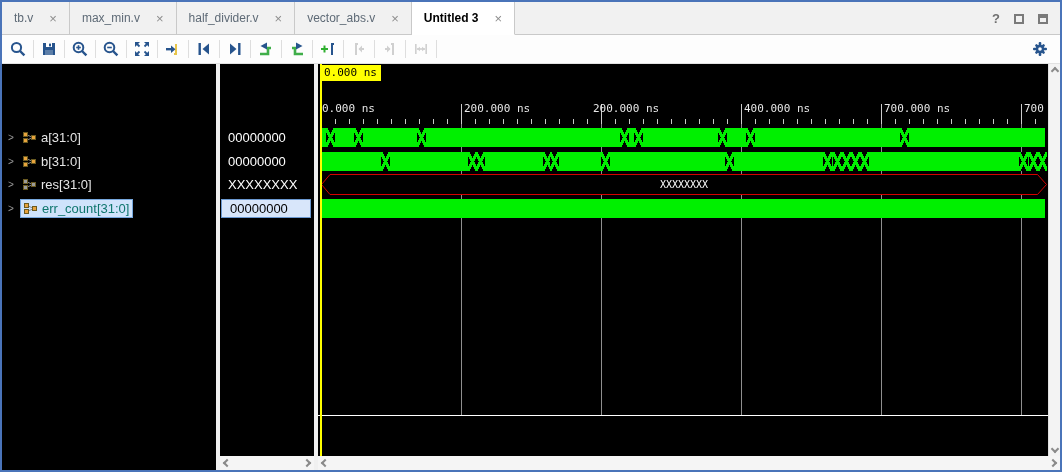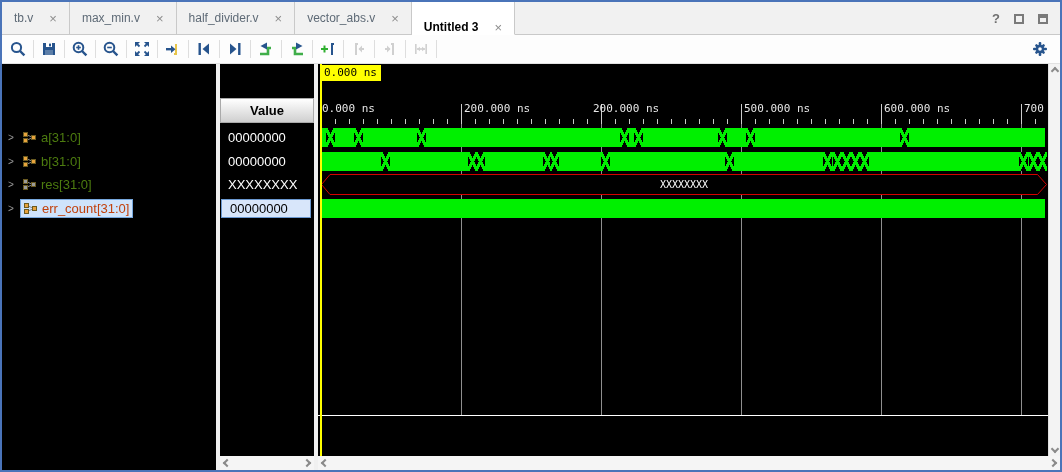--- a/index.html
+++ b/index.html
@@ -4,21 +4,21 @@
 <style>
   * { box-sizing: border-box; margin: 0; padding: 0; }
   html,body { background:#fff; }
   body { font-family: "Liberation Sans", sans-serif; }
   .window { position:relative; width:1062px; height:472px; border:2px solid #4a74b9; background:#fff; overflow:hidden; }
 
   
   .tabbar { position:absolute; left:0; top:0; width:1058px; height:33px; background:#f1f1f1; border-bottom:1px solid #c9c9c9; display:flex; }
   .tab { display:flex; align-items:center; gap:16px; padding:0 12px; border-right:1px solid #c9c9c9; color:#5e6a76; font-size:12px; cursor:default; }
   .tab .x { color:#8d8d8d; font-size:13px; line-height:1; }
-  .tab.active { background:#fff; color:#000; font-weight:bold; border-bottom:1px solid #fff; margin-bottom:-1px;align-items:flex-end; }
+  .tab.active { background:#fff; color:#000; font-weight:bold; border-bottom:1px solid #fff; margin-bottom:-1px; }
   .tab.active .x { font-weight:normal; }
   .wctrls { position:absolute; right:12px; top:0; height:33px; display:flex; align-items:center; gap:14px; }
   .wc { color:#6f6f6f; font-size:13px; font-weight:bold; }
   .wc .box { display:block; width:10px; height:10px; border:2px solid #7a7a7a; }
   .wc .fbox { display:block; width:10px; height:10px; border:2px solid #7a7a7a; border-top-width:4px; }
 
   
   .toolbar { position:absolute; left:0; top:33px; width:1058px; height:29px; background:#fdfdfd; border-bottom:1px solid #e2e2e2; display:flex; align-items:center; padding-left:4px; }
   .tbicon { width:24px; height:22px; display:flex; align-items:center; justify-content:center; }
   .tbicon.disabled { opacity:.45; filter:grayscale(1); }
@@ -29,22 +29,22 @@
   .main { position:absolute; left:0; top:62px; width:1058px; height:406px; background:#000; }
   .hdr { position:absolute; top:34px; height:25px; background:linear-gradient(#ffffff,#cfcfcf); border:1px solid #aaa; color:#000; font-size:13px; font-weight:bold; display:flex; align-items:center; }
   .hdr.name { left:0; width:214px; padding-left:12px; }
   .hdr.value { left:218px; width:94px; justify-content:center; }
   .split { position:absolute; top:0; width:4px; height:406px; background:#f0f0f0; }
 
   .srow { position:absolute; left:0; width:214px; height:19px; display:flex; align-items:center; }
   .expander { color:#9a9a9a; font-size:10px; width:12px; margin-left:6px; }
   .sigbox { display:flex; align-items:center; gap:5px; padding:0 3px; height:19px; }
   .sigbox.sel { background:#cfe3fb; border:1px solid #76a7dd; }
-  .signame { color:#4d7c0f; font-size:13px; white-space:nowrap; }
-  .sigbox.sel .signame { color:#c2410c; }
+  .signame { color:#e5e5e5; font-size:13px; white-space:nowrap; }
+  .sigbox.sel .signame { color:#0f766e; }
 
   .vrow { position:absolute; left:218px; width:94px; height:19px; display:flex; align-items:center; }
   .vtext { color:#fff; font-size:13px; padding-left:8px; }
   .vtext.vsel { background:#d8e6fa; border:1px solid #6a98d0; color:#000; width:90px; margin-left:1px; height:19px; line-height:17px; }
 
   
   .wavearea { position:absolute; left:316px; top:0; width:730px; height:392px; background:#000; overflow:hidden; }
   .cursorline { position:absolute; left:2px; top:0; width:2px; height:392px; background:#ffff00; z-index:6; }
   .cursorbox { position:absolute; left:2px; top:1px; height:16px; background:#ffff00; color:#000; font-family:"DejaVu Sans Mono", monospace; font-size:11px; line-height:16px; padding:0 4px; z-index:7; }
   .rlabel { position:absolute; top:38px; color:#e8e8e8; font-family:"DejaVu Sans Mono", monospace; font-size:11px; white-space:nowrap; }
@@ -239,21 +239,20 @@
               <rect x="2.8" y="7.7" width="12.4" height="2.6" rx="1"></rect>
             </g>
             <circle cx="9" cy="9" r="4.2"></circle>
           </g>
           <circle cx="9" cy="9" r="1.8" fill="#fff"></circle>
         </svg>
       </div>
   </div>
 
   <div class="main">
-    <div class="hdr value">Value</div>
     <div class="split" style="left:214px"></div>
     <div class="split" style="left:312px"></div>
 
     <div id="namecol">
         <div class="srow" style="top: 64px;">
           <span class="expander">&gt;</span>
           <span class="sigbox">
             <svg width="13" height="11">
               <g stroke="#8a8a8a" stroke-width="1">
                 <line x1="3" y1="2.5" x2="10" y2="5.5"></line>
@@ -328,23 +327,23 @@
       </div>
 
     <div class="wavearea">
       <div id="ruler">
           <div class="rlabel" style="left: 4px;">0.000 ns</div>
           <div class="majortick" style="left: 143px;"></div>
           <div class="rlabel" style="left: 146px;">200.000 ns</div>
           <div class="majortick" style="left: 283px;"></div>
           <div class="rlabel" style="left: 275px;">200.000 ns</div>
           <div class="majortick" style="left: 423px;"></div>
-          <div class="rlabel" style="left: 426px;">500.000 ns</div>
+          <div class="rlabel" style="left: 426px;">400.000 ns</div>
           <div class="majortick" style="left: 563px;"></div>
-          <div class="rlabel" style="left: 566px;">600.000 ns</div>
+          <div class="rlabel" style="left: 566px;">700.000 ns</div>
           <div class="majortick" style="left: 703px;"></div>
           <div class="rlabel" style="left: 706px;">700</div>
           <div class="minortick" style="left: 17px;"></div>
           <div class="minortick" style="left: 31px;"></div>
           <div class="minortick" style="left: 45px;"></div>
           <div class="minortick" style="left: 59px;"></div>
           <div class="minortick" style="left: 73px;"></div>
           <div class="minortick" style="left: 87px;"></div>
           <div class="minortick" style="left: 101px;"></div>
           <div class="minortick" style="left: 115px;"></div>

